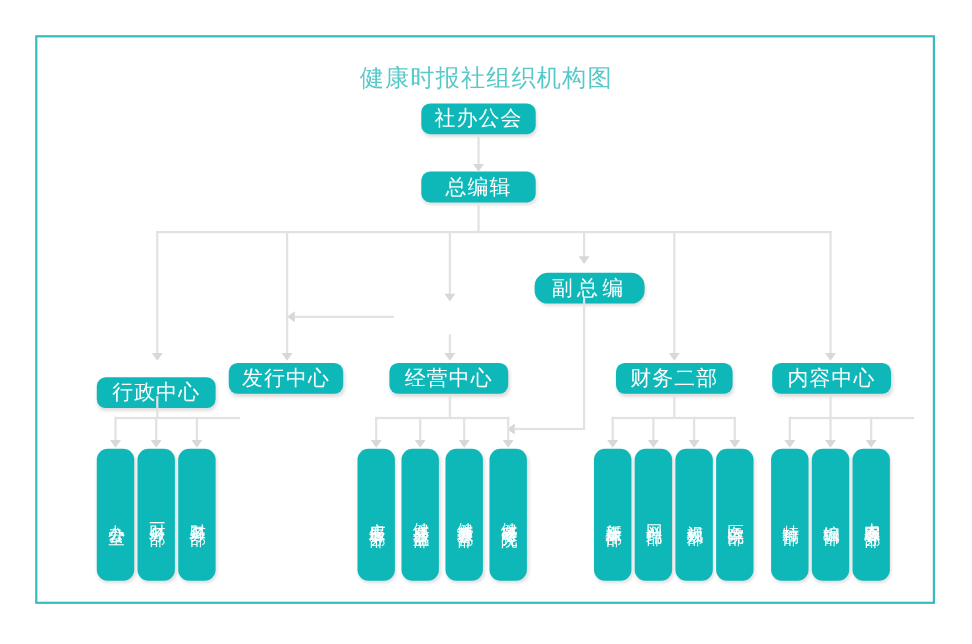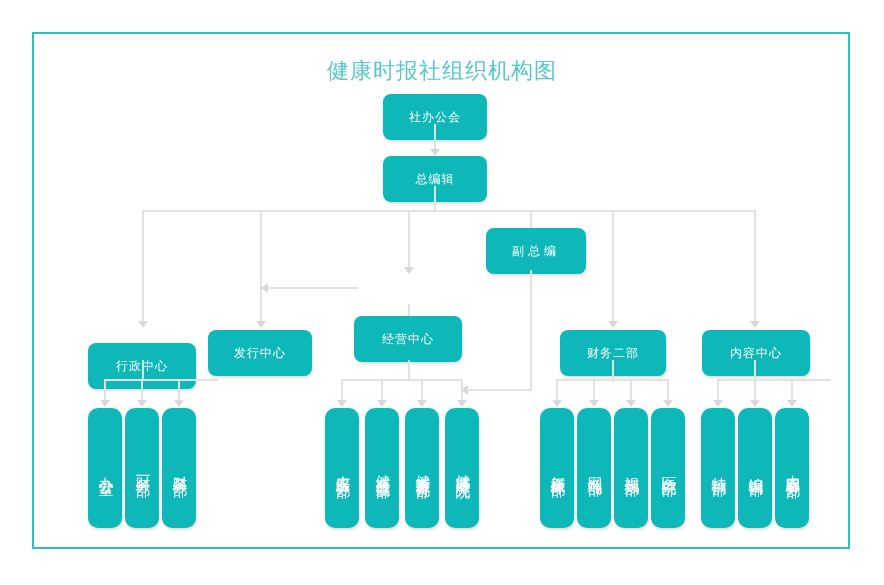--- a/index.html
+++ b/index.html
@@ -49,23 +49,23 @@
     color: #ffffff;
     box-sizing: border-box;
     display: flex;
     align-items: center;
     justify-content: center;
     text-align: center;
     box-shadow: 1px 2px 3px rgba(0,0,0,0.13);
     font-family: "DejaVu Sans", "Liberation Sans", sans-serif;
   }
   .node.h {
-    height: 46px;
+    height: 28px;
     border-radius: 8px;
-    font-size: 12px;
+    font-size: 19px;
     letter-spacing: 1px;
     line-height: 1;
   }
   .node.wide {
     letter-spacing: 4px;
   }
   .node.v {
     width: 34px;
     height: 120px;
     border-radius: 10px;
@@ -129,36 +129,36 @@
 
   <div class="ln v" style="left:530px; top:210px; height:24px;"></div>
   <div class="arw" style="left:526px; top:233px;"></div>
 
   <div class="ln v" style="left:612px; top:210px; height:112px;"></div>
   <div class="arw" style="left:608px; top:321px;"></div>
 
   <div class="ln v" style="left:754px; top:210px; height:112px;"></div>
   <div class="arw" style="left:750px; top:321px;"></div>
 
-  <div class="node h wide" style="left:486px; top:228px; width:100px;">副总编</div>
+  <div class="node h wide" style="left:486px; top:248px; width:100px;border-radius:12px;">副总编</div>
 
   <div class="ln v" style="left:530px; top:270px; height:120px;"></div>
   <div class="ln h" style="left:468px; top:389px; width:64px;"></div>
   <div class="arw left" style="left:461px; top:385px;"></div>
 
 
   <div class="ln h" style="left:268px; top:287px; width:90px;"></div>
   <div class="arw left" style="left:261px; top:283px;"></div>
 
   <div class="ln v" style="left:408px; top:304px; height:18px;"></div>
   <div class="arw" style="left:404px; top:321px;"></div>
 
   <div class="node h" style="left:88px; top:343px; width:108px;">行政中心</div>
   <div class="node h" style="left:208px; top:330px; width:104px;">发行中心</div>
-  <div class="node h" style="left:354px; top:316px; width:108px;">经营中心</div>
+  <div class="node h" style="left:354px; top:330px; width:108px;">经营中心</div>
   <div class="node h" style="left:560px; top:330px; width:106px;">财务二部</div>
   <div class="node h" style="left:702px; top:330px; width:108px;">内容中心</div>
 
   <div class="ln v" style="left:142px; top:360px; height:20px;"></div>
   <div class="ln h" style="left:104px; top:379px; width:114px;"></div>
   <div class="ln v" style="left:104px; top:379px; height:22px;"></div>
   <div class="arw" style="left:100px; top:400px;"></div>
   <div class="ln v" style="left:141px; top:379px; height:22px;"></div>
   <div class="arw" style="left:137px; top:400px;"></div>
   <div class="ln v" style="left:178px; top:379px; height:22px;"></div>

